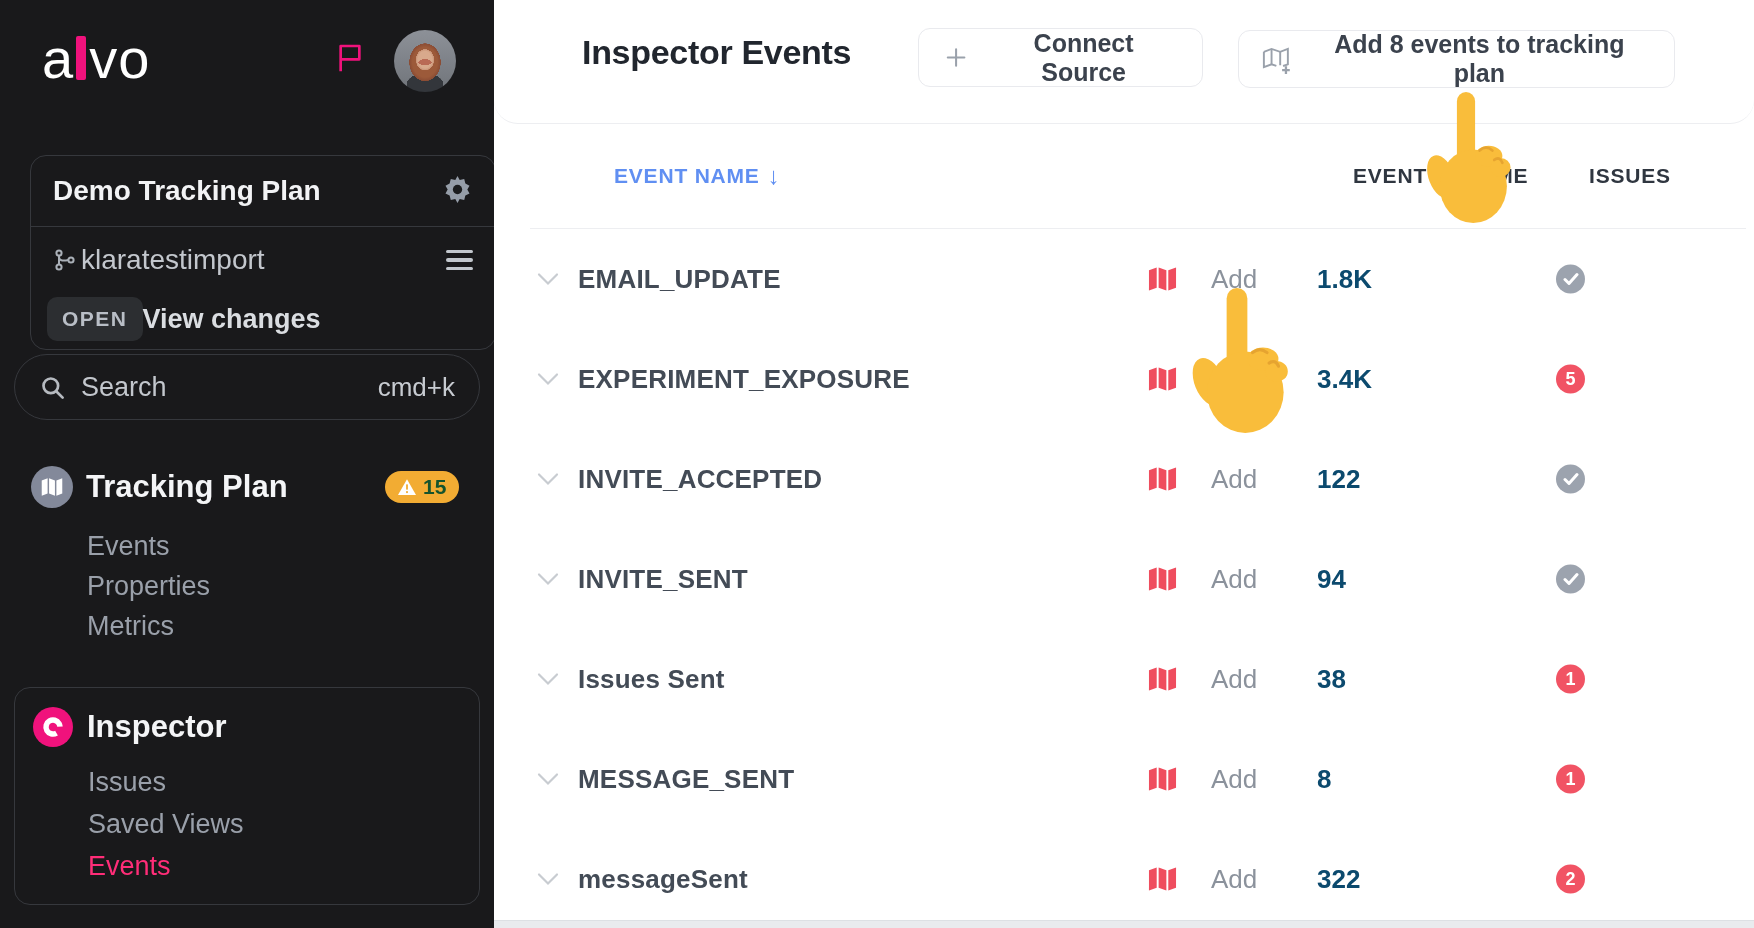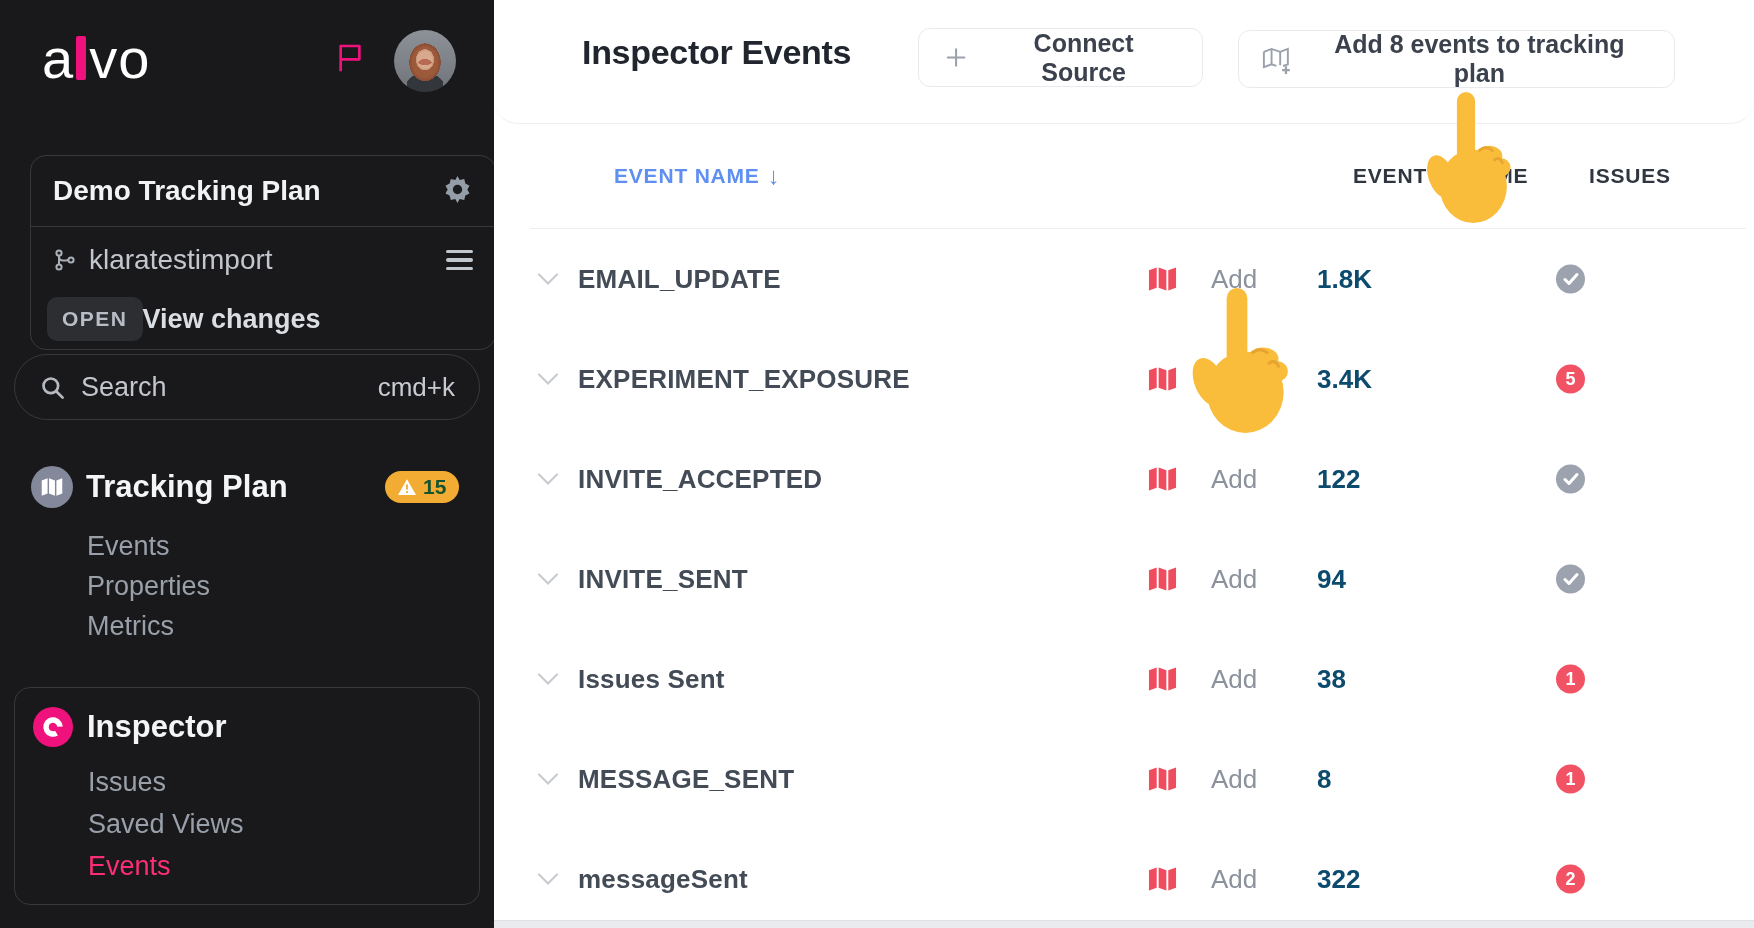--- a/index.html
+++ b/index.html
@@ -23,21 +23,21 @@
       radial-gradient(ellipse 12px 14px at 50% 48%,#d8a98c 60%,#c89377 75%,transparent 76%),
       radial-gradient(ellipse 20px 24px at 50% 52%,#9c5a3a 62%,#8a4c34 78%,transparent 79%),
       radial-gradient(ellipse 26px 16px at 50% 88%,#33363b 70%,transparent 71%),
       linear-gradient(180deg,#8d9198 0%,#70747a 100%);}
   .panel{position:absolute;border:1.5px solid var(--card-border);border-radius:16px;background:transparent;}
   .plan-card{left:30px;top:127px;width:466px;height:195px;margin-top:28px;}
   .plan-title-row{position:absolute;top:0;left:0;right:0;height:70px;display:flex;align-items:center;padding:0 22px;}
   .plan-title{font-size:28px;font-weight:bold;color:#f2f3f5;}
   .gear{margin-left:auto;cursor:pointer;}
   .card-divider{position:absolute;top:70px;left:0;right:0;border-top:1.5px solid var(--card-border);}
-  .branch-row{position:absolute;top:76px;left:0;right:0;height:56px;display:flex;align-items:center;padding:0 22px;gap:12px;}
+  .branch-row{position:absolute;top:76px;left:0;right:0;height:56px;display:flex;align-items:center;padding:0 22px;gap:4px;}
   .branch-name{font-size:28px;color:#c3c7cd;}
   .hamburger{margin-left:auto;width:27px;cursor:pointer;}
   .hamburger div{height:3.5px;background:#c2c7cd;border-radius:2px;margin:5px 0;}
   .open-row{position:absolute;top:138px;left:0;right:0;height:50px;display:flex;align-items:center;padding:0 16px;}
   .open-badge{background:#2c2e31;color:#b9bec6;font-size:21px;letter-spacing:1.5px;font-weight:600;
     border-radius:10px;padding:10px 15px;}
   .view-changes{font-size:27px;font-weight:600;color:#dadde1;cursor:pointer;}
   .search-pill{position:absolute;left:14px;top:354px;width:466px;height:66px;border:1.5px solid var(--card-border);
     border-radius:33px;display:flex;align-items:center;padding:14px 24px;cursor:text;}
   .search-label{font-size:27px;color:#c3c7cd;margin-left:15px;}

